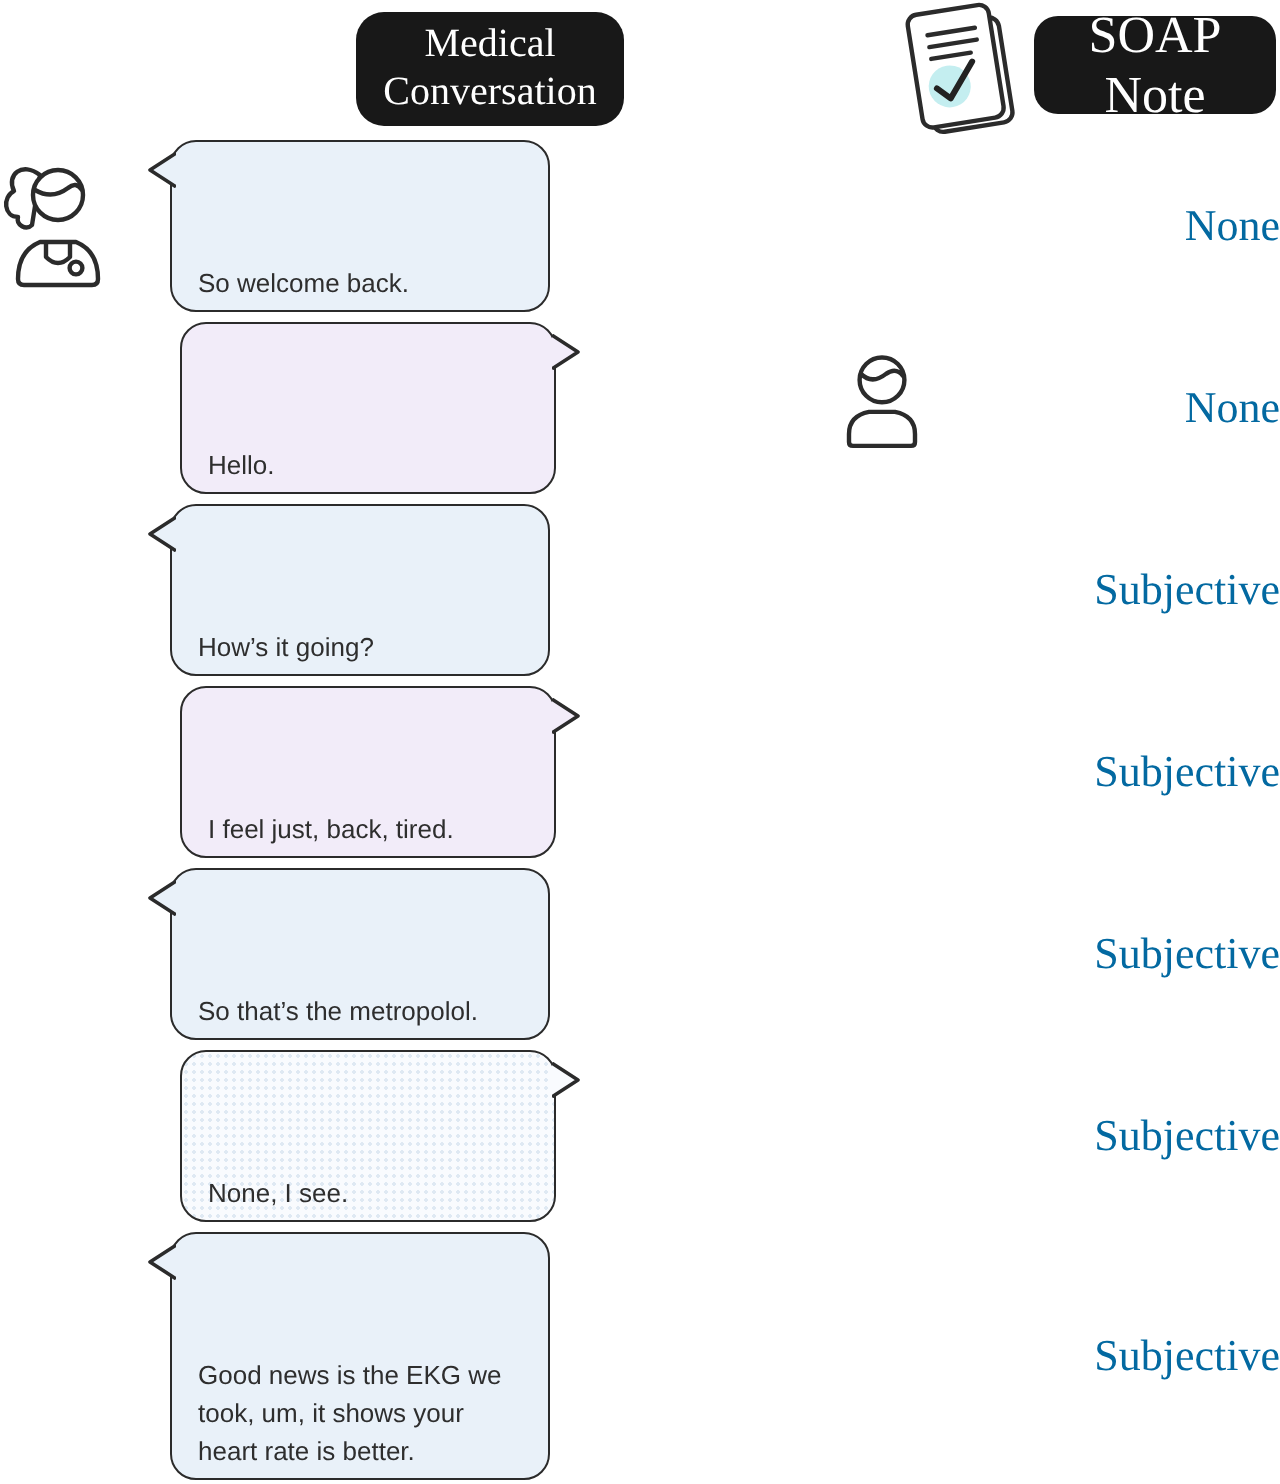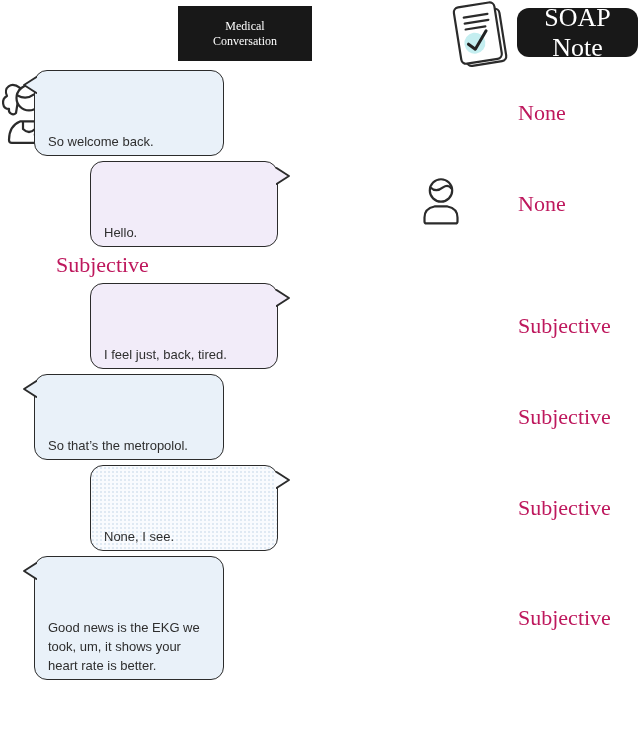--- a/index.html
+++ b/index.html
@@ -3,37 +3,37 @@
 <meta charset="utf-8">
 <style>
   html,body{margin:0;padding:0;background:#ffffff;}
   .canvas{position:relative;width:640px;height:742px;background:#fff;overflow:hidden;
           font-family:"Liberation Sans",sans-serif;}
   
   .header{position:relative;height:66px;}
   .badge{position:absolute;background:var(--badge-bg,#181818);color:#fff;
          font-family:"Liberation Serif",serif;text-align:center;
          display:flex;align-items:center;justify-content:center;box-sizing:border-box;}
-  .title-badge{left:178px;top:6px;width:134px;min-height:55px;border-radius:0;
-               font-size:12px;line-height:1.22;padding:4px 14px;}
+  .title-badge{left:178px;top:6px;width:134px;min-height:55px;border-radius:14px;
+               font-size:20px;line-height:1.22;padding:4px 14px;}
   .soap-badge{left:517px;top:8px;width:121px;height:49px;border-radius:12px;
               font-size:26px;padding:2px 6px;}
   .doc-icon{position:absolute;left:446px;top:0px;}
   
   .rows{position:relative;padding-top:4px;}
   .row{display:flex;align-items:center;margin-bottom:5px;}
   .chat-cell{width:462px;position:relative;}
-  .label-cell{flex:1;padding-left:56px;text-align:left;
-              font-family:"Liberation Serif",serif;font-size:22px;color:#be185d;}
+  .label-cell{flex:1;padding-left:56px;text-align:right;
+              font-family:"Liberation Serif",serif;font-size:22px;color:#0369a1;}
   
   .bubble{position:relative;box-sizing:border-box;width:max-content;max-width:235px;
           border:1.8px solid var(--outline,#2b2b2b);border-radius:13px;
           padding:4px 13px;font-size:13px;line-height:19px;color:#2e2e2e;
           white-space:pre-line;}
-  .row.doctor  .bubble{margin-left:34px;min-width:190px;background:var(--left-bubble,#e9f1f9);}
+  .row.doctor  .bubble{margin-left:85px;min-width:190px;background:var(--left-bubble,#e9f1f9);}
   .row.patient .bubble{margin-left:90px;min-width:188px;background:var(--right-bubble,#f2ecf9);}
   .row.pale .bubble{background:var(--pale-bubble,#f9fbfe);
       background-image:radial-gradient(#dfe9f3 0.8px, transparent 0.9px);background-size:4px 4px;}
   
   .tail{position:absolute;top:5px;width:14px;height:18px;}
   .tail-left{left:-12.5px;display:none;}
   .tail-right{right:-12.5px;display:none;}
   .row.doctor  .tail-left{display:block;}
   .row.patient .tail-right{display:block;}
   .row.doctor  .tail-fill{fill:var(--left-bubble,#e9f1f9);}
@@ -124,20 +124,31 @@
         </svg>
         <span>Hello.</span>
       </div>
     </div>
     <div class="label-cell">
       <span>None</span>
     </div>
   </div>
 
   <div class="row doctor">
+    <div class="chat-cell">
+
+      <div class="bubble">
+        <svg class="tail tail-left" viewBox="0 0 14 18" width="14" height="18">
+          <path class="tail-fill" d="M14 0.6 L1 9 L14 17.4 Z"></path>
+          <path class="tail-stroke" d="M14 0.6 L1 9 L14 17.4"></path>
+        </svg>
+        
+        <span>How’s it going?</span>
+      </div>
+    </div>
     <div class="label-cell">
       <span>Subjective</span>
     </div>
   </div>
 
   <div class="row patient">
     <div class="chat-cell">
 
       <div class="bubble">
         

